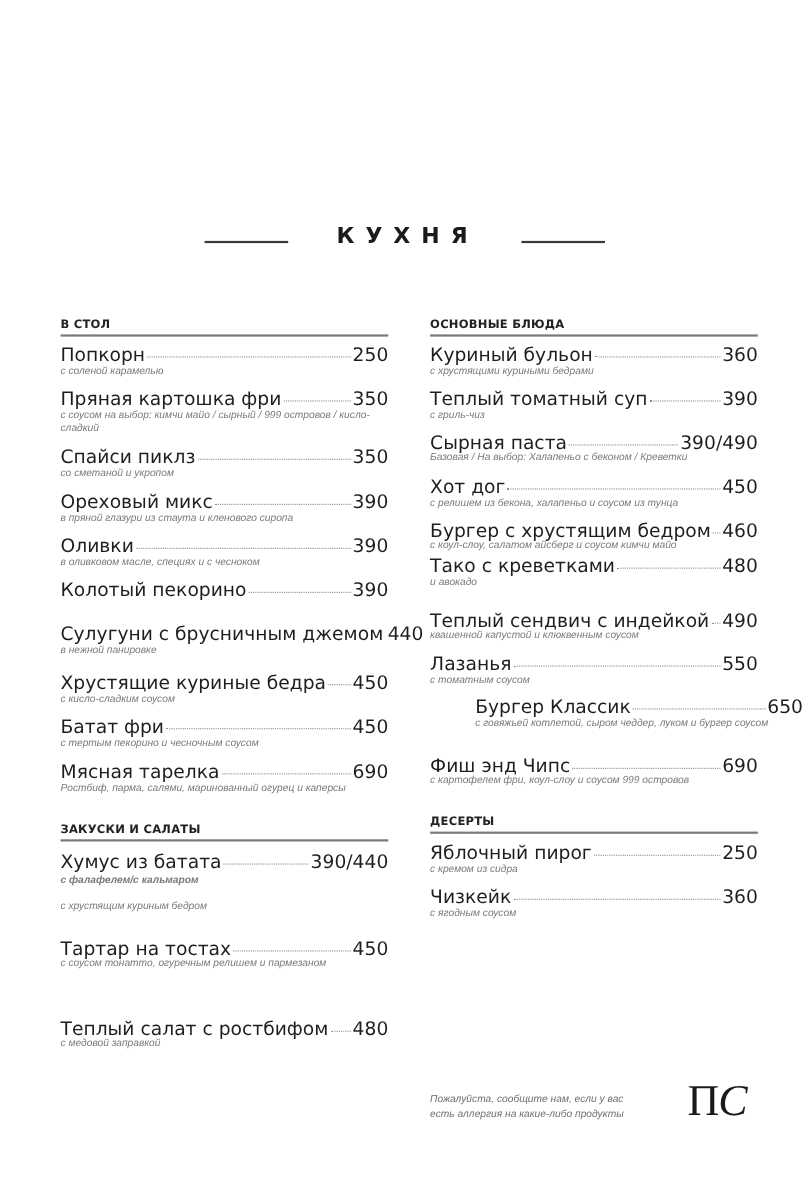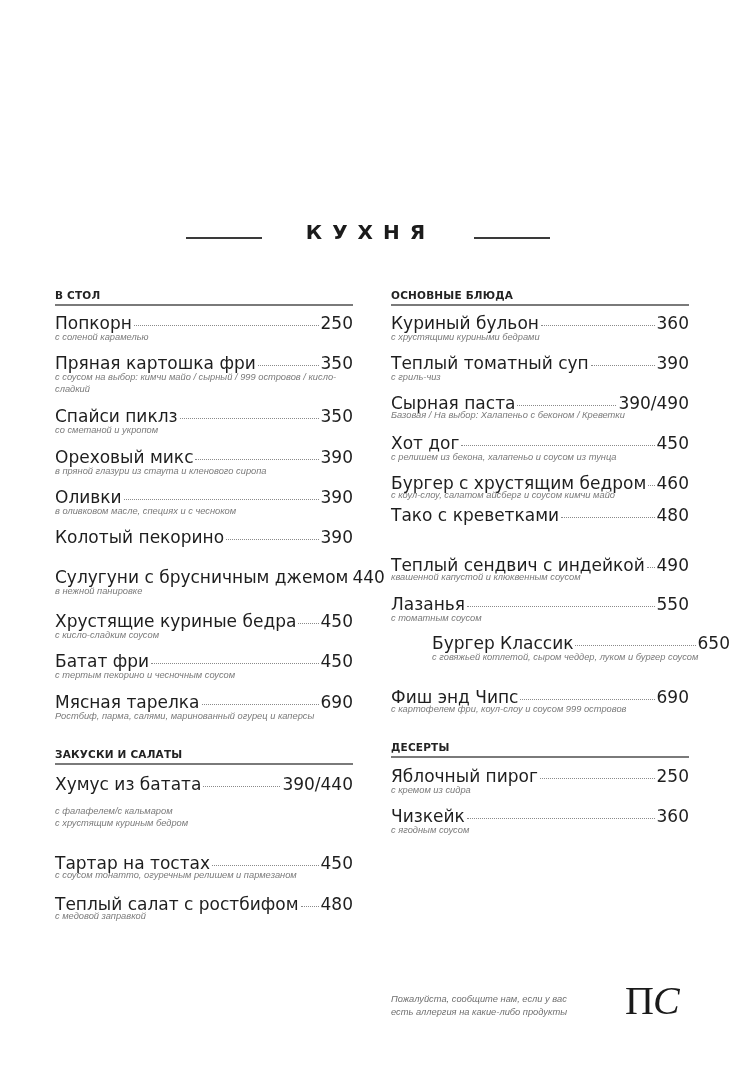--- a/index.html
+++ b/index.html
@@ -1,21 +1,21 @@
 <!DOCTYPE html>
 <html><head>
 <meta charset="utf-8">
 <style>
   html, body { margin: 0; padding: 0; background: #ffffff; }
   body {
     width: 731px; height: 1081px; position: relative; overflow: hidden;
     font-family: "Liberation Sans", "DejaVu Sans", sans-serif; color: #1f1f1f;
   }
   .title-row {
-    position: absolute; top: 220px; left: 0; width: 723px; height: 30px;
+    position: absolute; top: 202px; left: 0; width: 723px; height: 30px;
   }
   .title-line { position: absolute; top: 17px; height: 1.5px; background: #3a3a3a; width: 76px; }
   .title-line.left { left: 186px; }
   .title-line.right { left: 474px; }
   .title {
     position: absolute; left: 0; width: 731px; top: 0; text-align: center;
     font-family: "DejaVu Sans", sans-serif; font-weight: 700; font-size: 20px;
     letter-spacing: 10px; color: #1b1b1b; text-indent: 10px;
   }
   .col { position: absolute; width: 298px; }
@@ -153,34 +153,34 @@
     <div class="sec-head">ЗАКУСКИ И САЛАТЫ</div>
     <div class="sec-rule"></div>
   </div>
 
   <div class="item" style="top:774px;">
     <div class="item-line">
         <span class="item-name">Хумус из батата</span>
         <span class="dots"></span>
         <span class="price">390/440</span>
       </div>
-    <div class="desc" style="margin-top:16px;">с фалафелем/с кальмаром</div>
+    <div class="desc" style="margin-top:5px;font-weight:bold;">с фалафелем/с кальмаром</div>
   </div>
   <div class="item" style="top:812px;">
     <div class="desc" style="margin-top:5px;">с хрустящим куриным бедром</div>
   </div>
   <div class="item" style="top:853px;">
     <div class="item-line">
         <span class="item-name">Тартар на тостах</span>
         <span class="dots"></span>
         <span class="price">450</span>
       </div>
     <div class="desc" style="margin-top:1px;">с соусом тонатто, огуречным релишем и пармезаном</div>
   </div>
-  <div class="item" style="top:894px;">
+  <div class="item" style="top:926px;">
     <div class="item-line">
         <span class="item-name">Теплый салат с ростбифом</span>
         <span class="dots"></span>
         <span class="price">480</span>
       </div>
     <div class="desc" style="margin-top:1px;">с медовой заправкой</div>
   </div>
 </div>
 
 <div class="col right" style="top:0;">
@@ -229,20 +229,21 @@
         <span class="price">460</span>
       </div>
     <div class="desc" style="margin-top:1px;">с коул-слоу, салатом айсберг и соусом кимчи майо</div>
   </div>
   <div class="item" style="top:505px;">
     <div class="item-line">
         <span class="item-name">Тако с креветками</span>
         <span class="dots"></span>
         <span class="price">480</span>
       </div>
+    <div class="desc">и авокадо</div>
   </div>
   <div class="item" style="top:555px;">
     <div class="item-line">
         <span class="item-name">Теплый сендвич с индейкой</span>
         <span class="dots"></span>
         <span class="price">490</span>
       </div>
     <div class="desc" style="margin-top:1px;">квашенной капустой и клюквенным соусом</div>
   </div>
   <div class="item" style="top:594px;">

